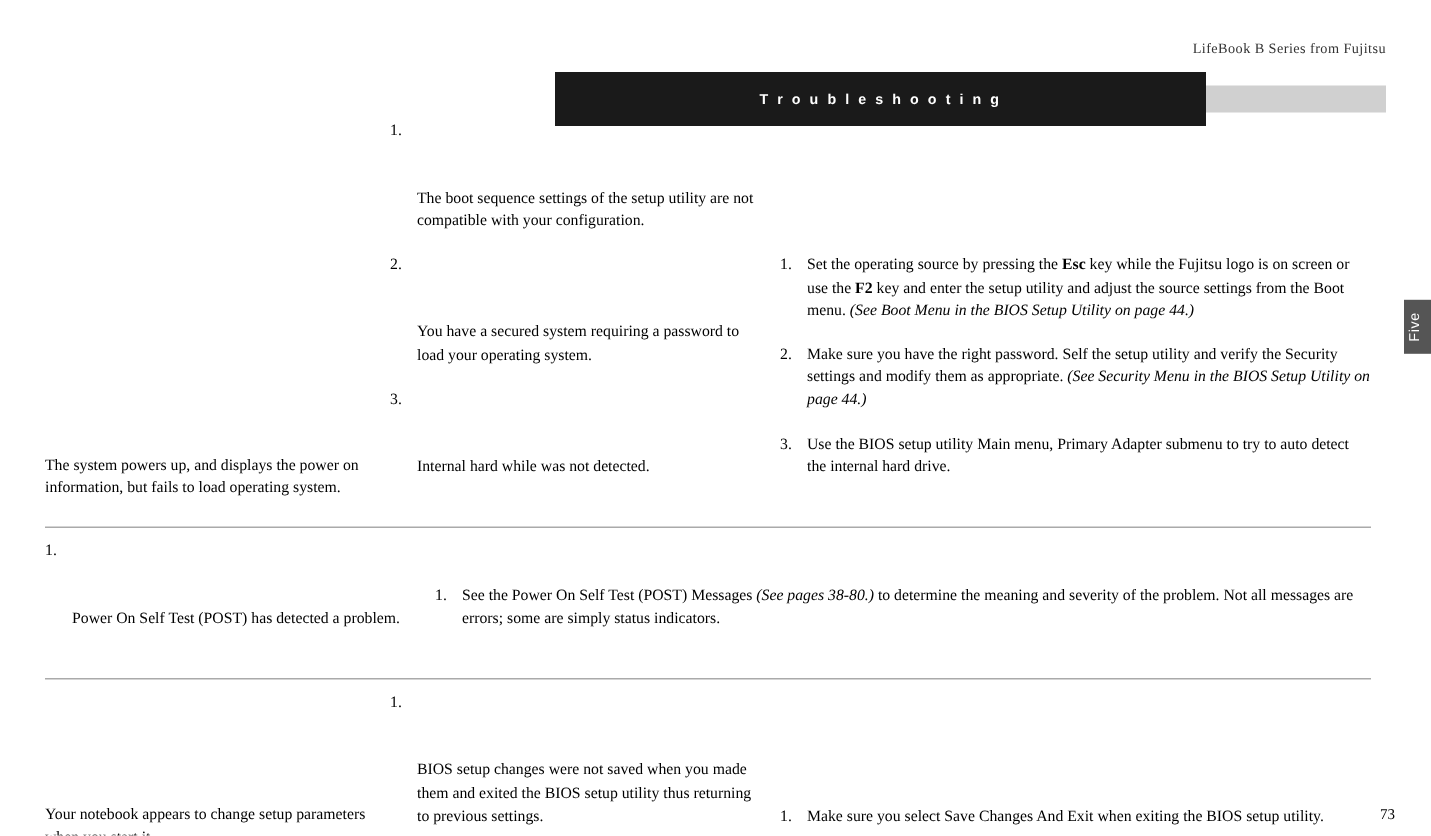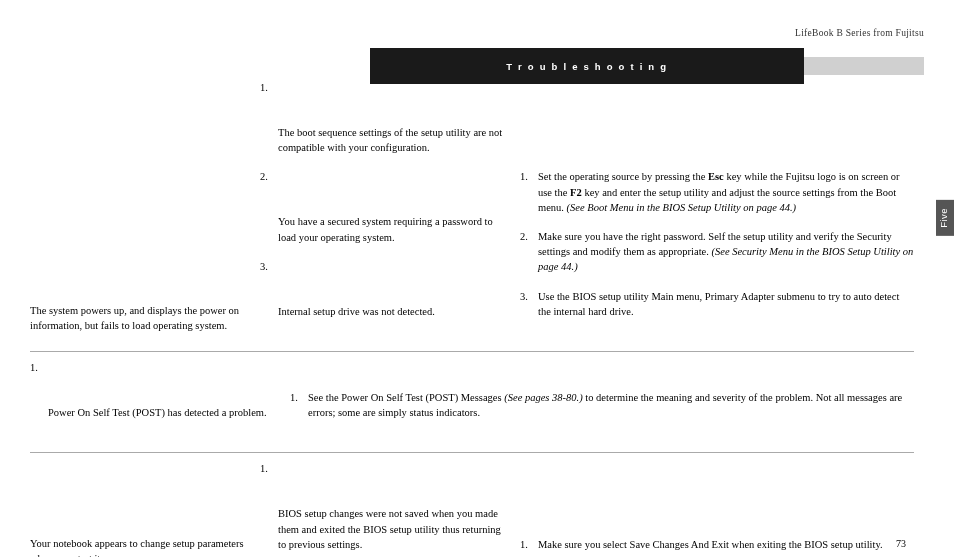--- a/index.html
+++ b/index.html
@@ -135,21 +135,21 @@
       transform: rotate(180deg);
       font-size: 9.5px;
       font-family: Arial, sans-serif;
       letter-spacing: 0.05em;
       text-align: center;
     }
 
     .page-num {
       position: absolute;
       bottom: 8px;
-      right: 48px;
+      right: 24px;
       font-size: 10px;
     }
 
     .divider-row {
       width: 100%;
       border-top: 1px solid #aaa;
       margin-bottom: 8px;
     }
   </style>
 </head>
@@ -173,21 +173,21 @@
         <div class="cause-item">
           <span class="cause-num">1.</span>
           <span class="cause-text">The boot sequence settings of the setup utility are not compatible with your configuration.</span>
         </div>
         <div class="cause-item">
           <span class="cause-num">2.</span>
           <span class="cause-text">You have a secured system requiring a password to load your operating system.</span>
         </div>
         <div class="cause-item">
           <span class="cause-num">3.</span>
-          <span class="cause-text">Internal setup drive was not detected.</span>
+          <span class="cause-text">Internal hard while was not detected.</span>
         </div>
       </div>
     <div class="cell-solution">
         <div class="solution-item">
           <span class="solution-num">1.</span>
           <span class="solution-text"><span>Set the operating source by pressing the </span><span style="font-weight: bold;">Esc</span><span> key while the Fujitsu logo is on screen or use the </span><span style="font-weight: bold;">F2</span><span> key and enter the setup utility and adjust the source settings from the Boot menu. </span><span style="font-style: italic;">(See Boot Menu in the BIOS Setup Utility on page 44.)</span></span>
         </div>
         <div class="solution-item">
           <span class="solution-num">2.</span>
           <span class="solution-text"><span>Make sure you have the right password. Self the setup utility and verify the Security settings and modify them as appropriate. </span><span style="font-style: italic;">(See Security Menu in the BIOS Setup Utility on page 44.)</span></span>

